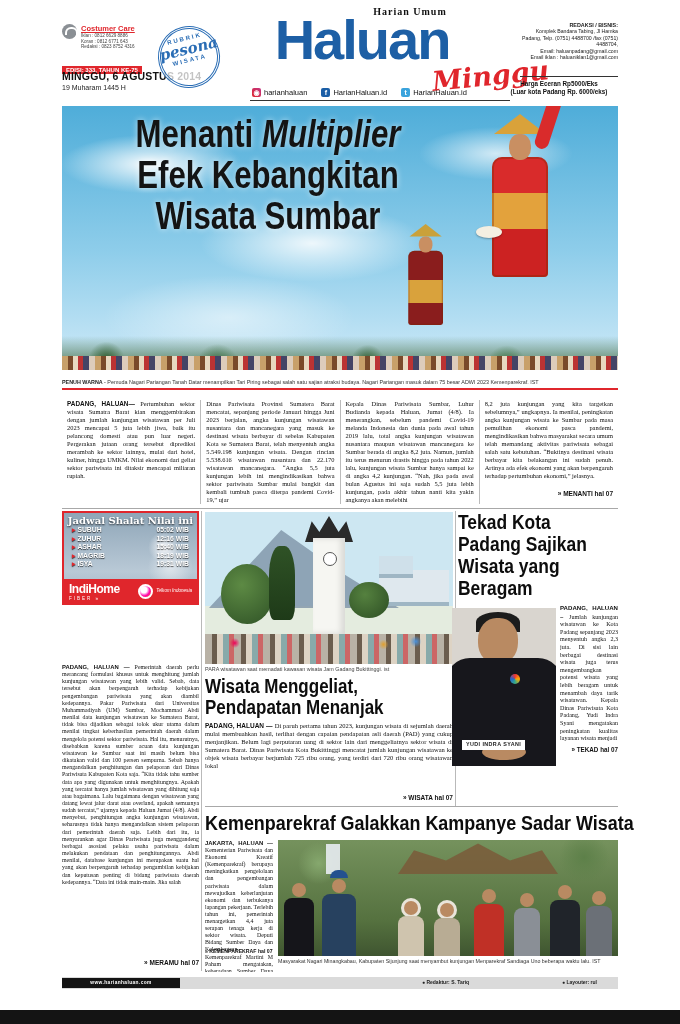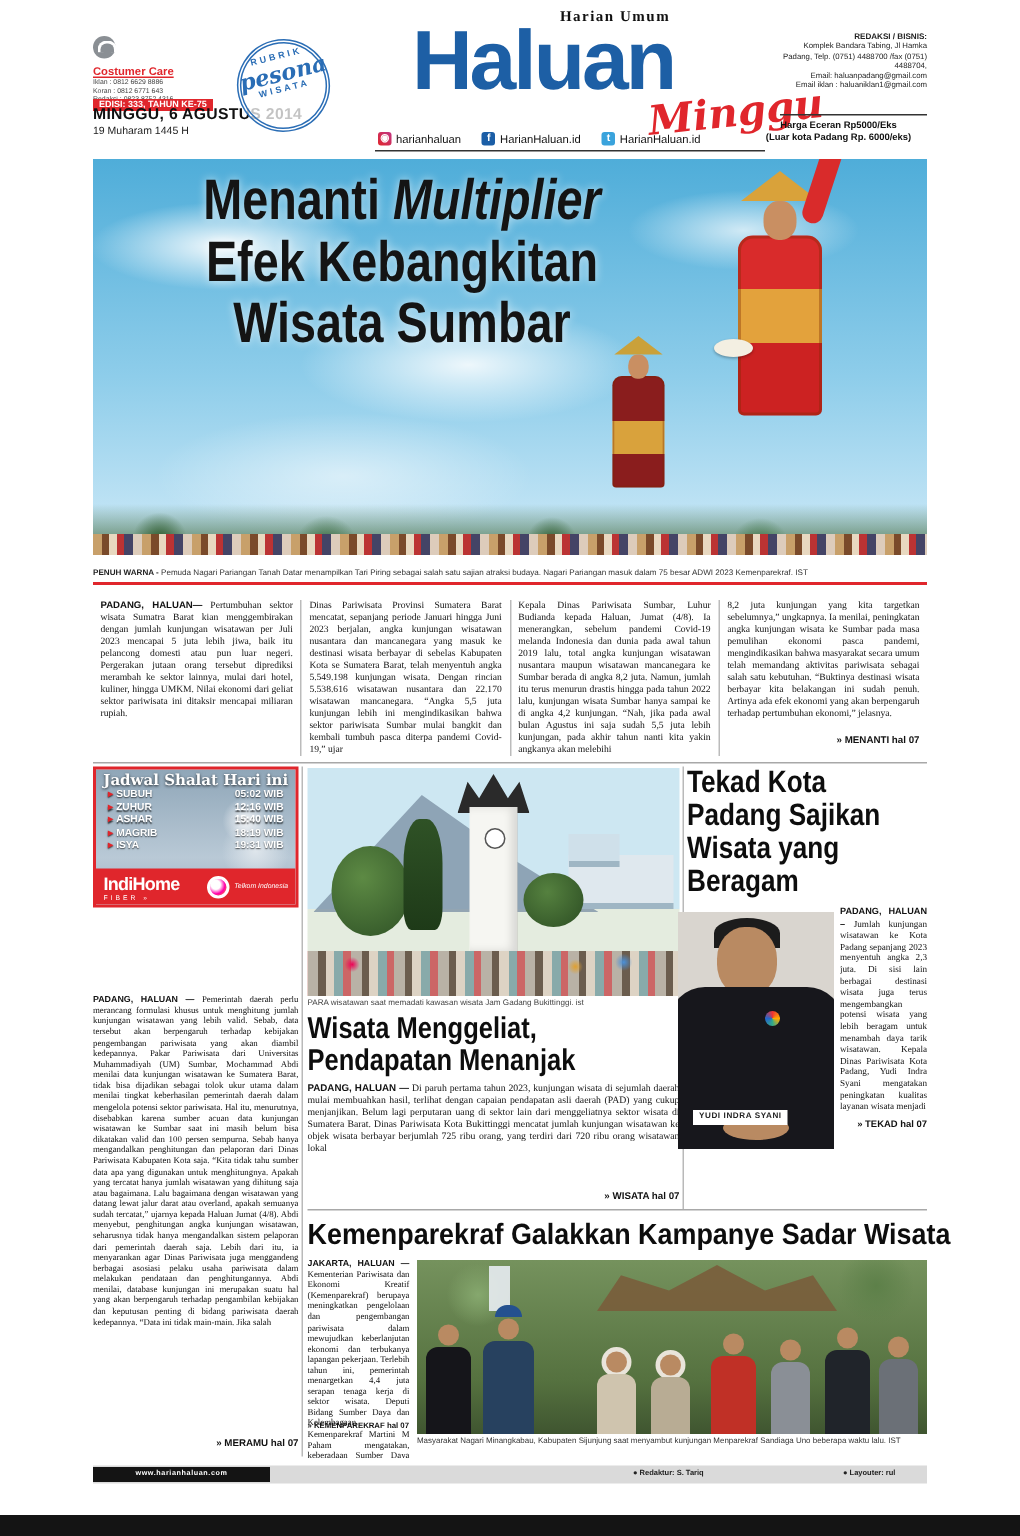--- a/index.html
+++ b/index.html
@@ -161,21 +161,21 @@
     font-family:"Liberation Sans",sans-serif;font-weight:bold;font-size:4.8px;text-align:center;line-height:10px;letter-spacing:.4px;}
   .foot-txt{position:absolute;top:2px;font-family:"Liberation Sans",sans-serif;font-weight:bold;font-size:5px;color:#222;}
   .bottom-bar{left:0;top:1010px;width:680px;height:14px;background:#141414;}
 </style>
 </head>
 <body>
 
 <div class="page">
 
   <div class="abs" style="left:62px;top:24px;width:140px;">
-    <div style="display:flex;gap:4px;align-items:flex-start;flex-direction:column;">
+    <div style="display:flex;gap:4px;align-items:flex-start;">
       <div class="headset"></div>
       <div>
         <div class="cc-title">Costumer Care</div>
         <div class="cc-line">Iklan    : 0812 6629 8886</div>
         <div class="cc-line">Koran  : 0812 6771 643</div>
         <div class="cc-line">Redaksi : 0823 8752 4316</div>
       </div>
     </div>
   </div>
 
@@ -265,21 +265,21 @@
       <div class="jt" style="height:90px;">8,2 juta kunjungan yang kita targetkan sebelumnya,” ungkapnya. Ia menilai, peningkatan angka kunjungan wisata ke Sumbar pada masa pemulihan ekonomi pasca pandemi, mengindikasikan bahwa masyarakat secara umum telah memandang aktivitas pariwisata sebagai salah satu kebutuhan. “Buktinya destinasi wisata berbayar kita belakangan ini sudah penuh. Artinya ada efek ekonomi yang akan berpengaruh terhadap pertumbuhan ekonomi,” jelasnya.</div>
       <div class="jump">» MENANTI  hal 07</div>
     </div>
   </div>
   <div class="hline" style="left:62px;top:508px;width:556px;"></div>
 
   <div class="vline" style="left:201px;top:511px;height:460px;"></div>
   <div class="vline" style="left:455px;top:511px;height:295px;"></div>
 
   <div class="abs adbox">
-    <div class="ad-title">Jadwal Shalat Hari ini</div>
+    <div class="ad-title">Jadwal Shalat Nilai ini</div>
     <div class="pr-row">
       <span class="pn">SUBUH</span>
         <span>05:02 WIB</span>
       </div>
     <div class="pr-row">
       <span class="pn">ZUHUR</span>
         <span>12:16 WIB</span>
       </div>
     <div class="pr-row">
       <span class="pn">ASHAR</span>

